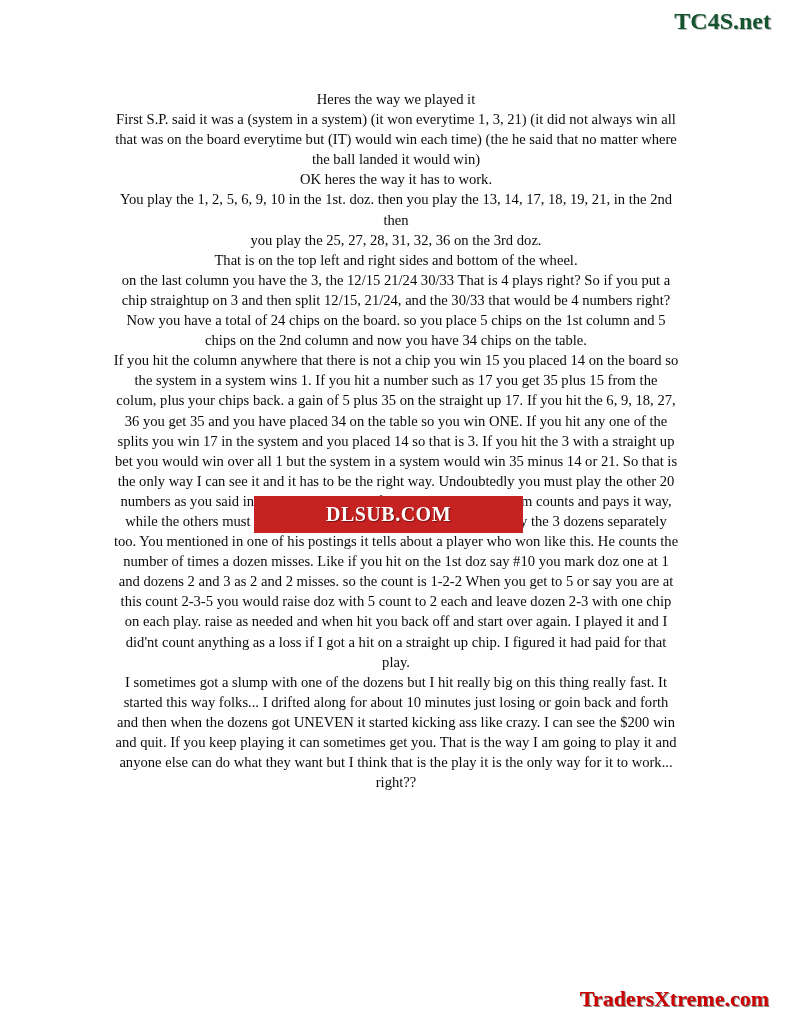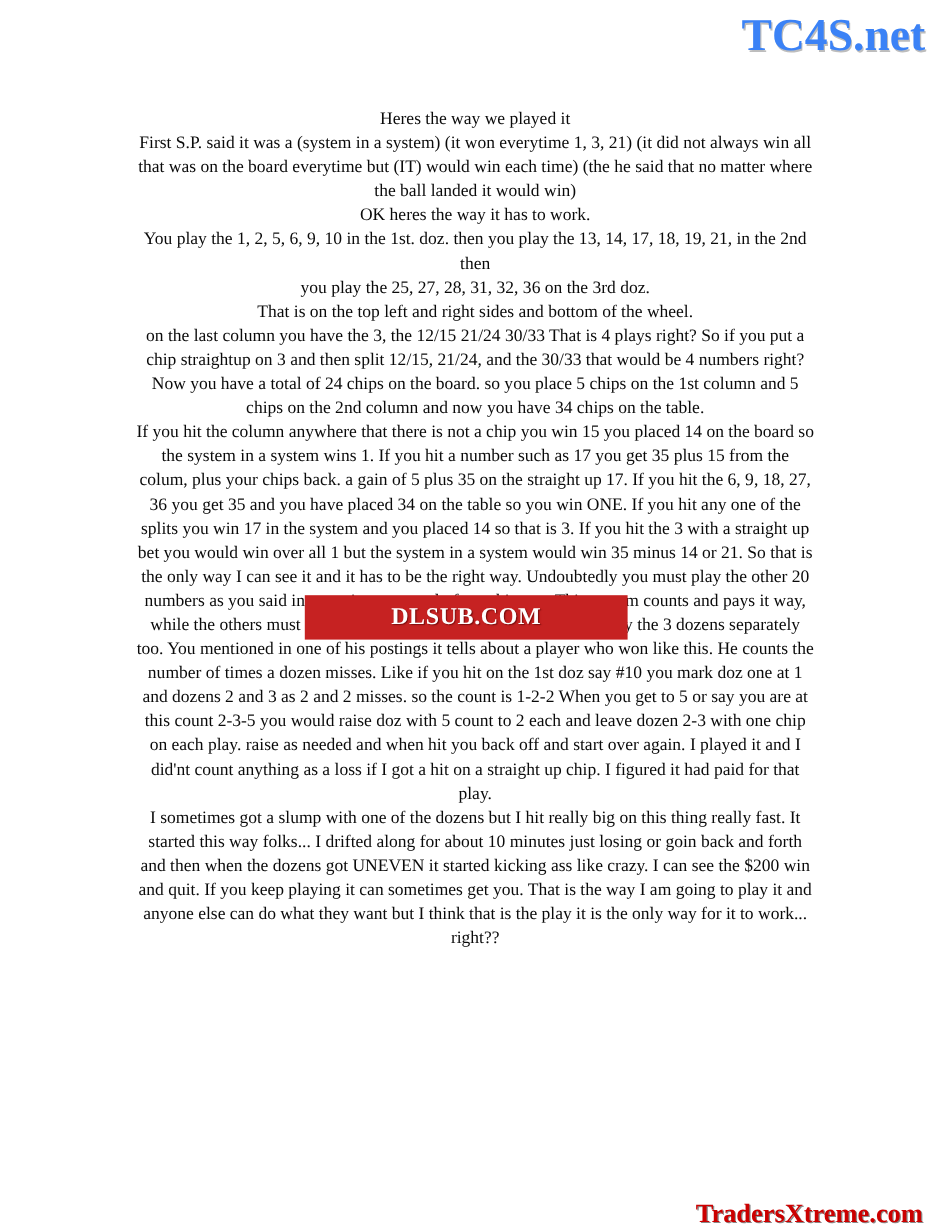--- a/index.html
+++ b/index.html
@@ -17,23 +17,23 @@
   .page {
     position: absolute;
     inset: 0;
     background: #ffffff;
   }
   .header-logo {
     position: absolute;
     top: 8px;
     right: 20px;
     font-family: "Liberation Serif", serif;
-    font-size: 38px;
+    font-size: 24px;
     font-weight: bold;
-    color: #3b82f6;
+    color: #14532d;
     letter-spacing: 0px;
     text-shadow: 1px 1px 0 #bdbdbd;
   }
   .body-text {
     position: absolute;
     left: 113px;
     top: 89px;
     width: 566px;
     font-size: 14.6px;
     line-height: 20.1px;
@@ -56,21 +56,21 @@
   .watermark span {
     font-family: "Liberation Serif", serif;
     font-size: 20px;
     font-weight: bold;
     color: #ffffff;
     letter-spacing: 0.5px;
     text-shadow: 1px 1px 1px #7a0d0d;
   }
   .footer-logo {
     position: absolute;
-    bottom: 0;
+    bottom: 12px;
     right: 22px;
     font-family: "Liberation Serif", serif;
     font-size: 22px;
     font-weight: bold;
     color: #cc0000;
     text-shadow: 1px 1px 0 #8a8a8a;
   }
 </style>
 </head>
 <body>

